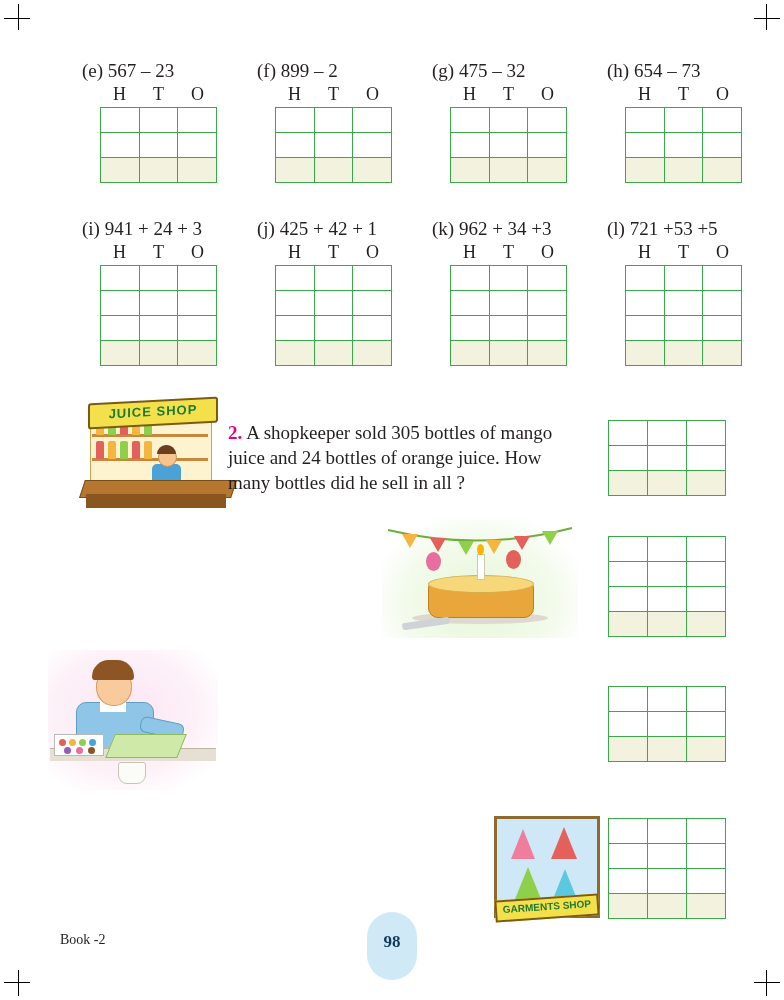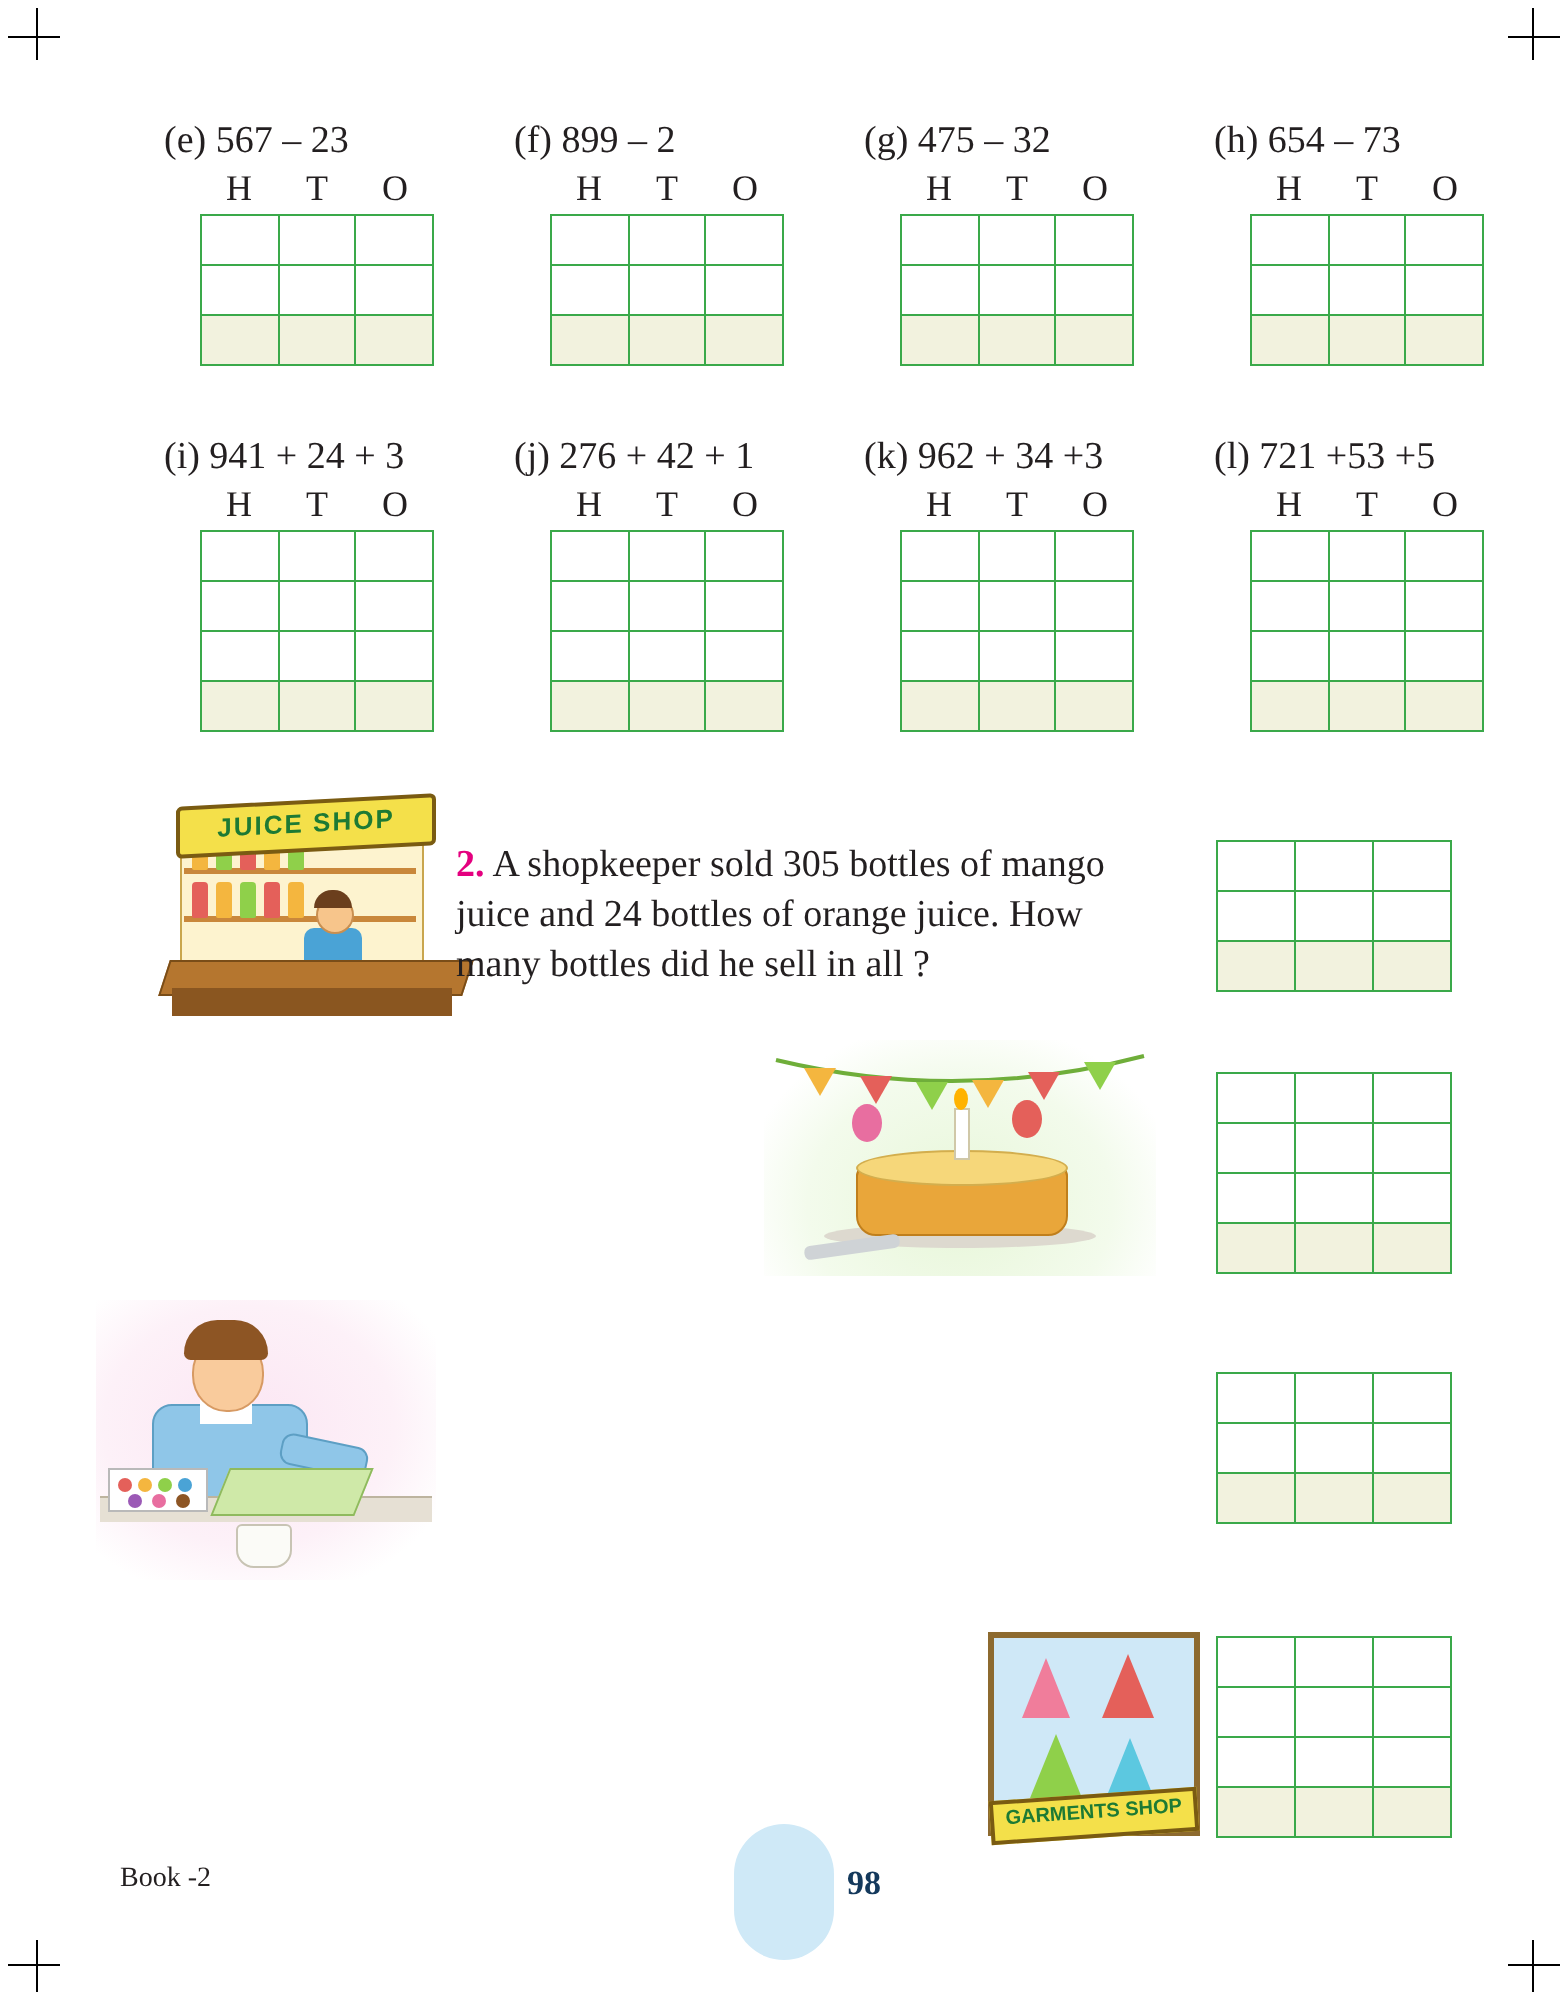--- a/index.html
+++ b/index.html
@@ -285,21 +285,20 @@
   }
   .pagenum {
     position: absolute;
     left: 367px; top: 932px;
     width: 50px;
     text-align: center;
     font-family: "Liberation Serif", serif;
     font-weight: bold;
     font-size: 17px;
     color: #14395c;
-    padding-left: 40px;
   }
 </style>
 </head>
 <body>
 
 <div class="page">
 
   <div class="crop v" style="left:18px; top:4px;"></div>
   <div class="crop h" style="left:4px; top:18px;"></div>
   <div class="crop v" style="left:766px; top:4px;"></div>
@@ -454,21 +453,21 @@
         <tr class="answer">
               <td></td>
               <td></td>
               <td></td>
             </tr>
       </tbody>
         </table>
     </div>
 
     <div class="ex-item">
-      <div class="ex-label">(j) 276 + 42 + 1</div>
+      <div class="ex-label">(j) 425 + 42 + 1</div>
       <div class="hto">
         <span>H</span>
         <span>T</span>
         <span>O</span>
       </div>
       <table class="boxes">
         <tbody>
             <tr>
               <td></td>
               <td></td>

